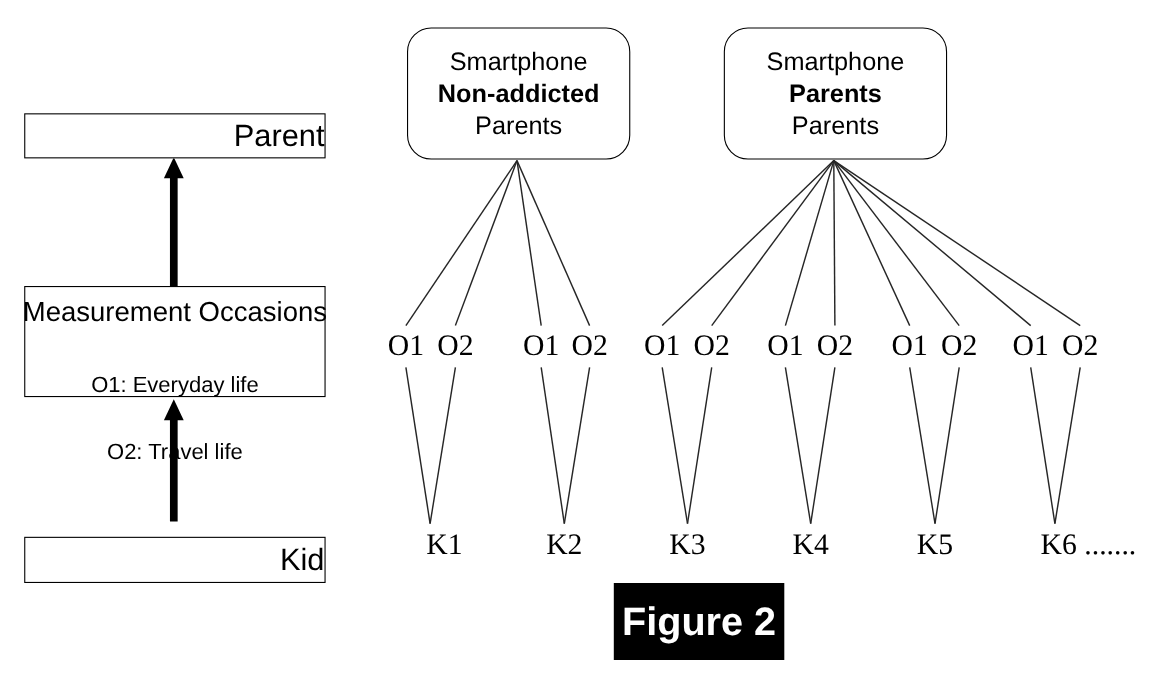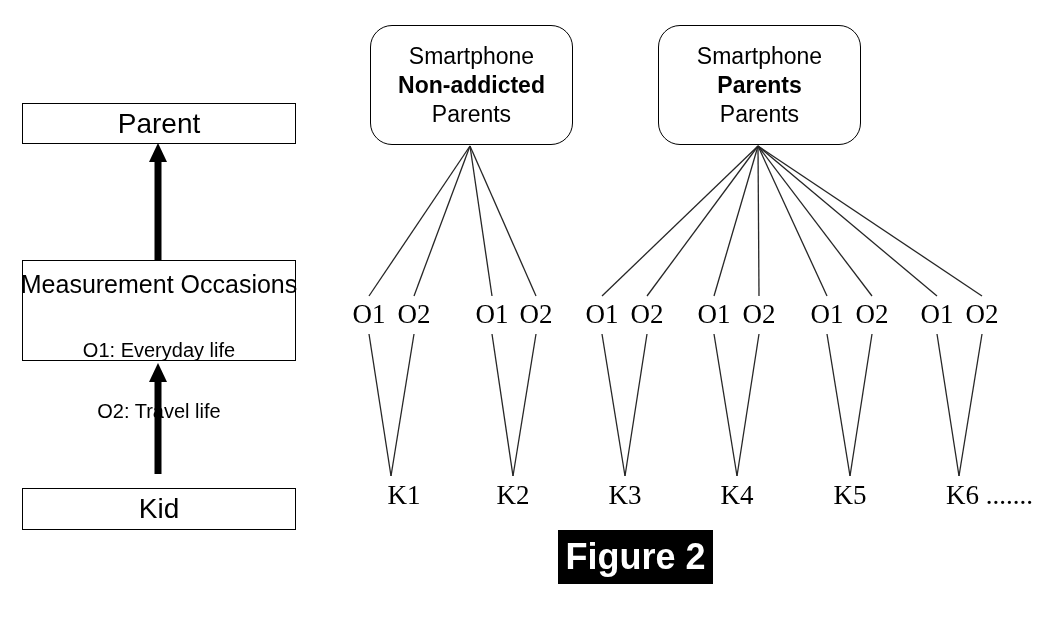--- a/index.html
+++ b/index.html
@@ -2,21 +2,21 @@
 <html><head>
 <meta charset="utf-8">
 <style>
   html, body { margin:0; padding:0; background:#ffffff; }
   body { font-family:"Liberation Sans", sans-serif; color:#000; }
   .canvas { position:relative; width:1054px; height:620px; background:#fff; overflow:hidden; }
   svg.lines { position:absolute; left:0; top:0; width:1054px; height:620px; }
 
   .rect-box { position:absolute; left:22px; width:274px; border:1.6px solid #000;
               background:#fff; box-sizing:border-box; display:flex; align-items:center;
-              justify-content:center; text-align:center; }
+              justify-content:flex-end; text-align:center; }
   .parent-box { top:103px; height:41px; font-size:28px; }
   .kid-box    { top:488px; height:42px; font-size:28px; }
   .measure-box{ top:260px; height:101px; flex-direction:column; justify-content:flex-start;
                 padding-top:8px; }
   .measure-title { font-size:25px; line-height:31px; white-space:nowrap; }
   .measure-sub   { font-size:20px; line-height:22px; white-space:nowrap;margin-top:39px; }
 
   .round-box { position:absolute; top:25px; height:120px; width:203px; border:1.7px solid #000;
                border-radius:22px; background:#fff; box-sizing:border-box; display:flex;
                flex-direction:column; align-items:center; justify-content:center;
@@ -24,21 +24,21 @@
   .box-a { left:370px; }
   .box-b { left:658px; }
   .bold  { font-weight:bold; }
 
   .o-label, .k-label { position:absolute; font-size:27px; line-height:27px;
                        transform:translateX(-50%); white-space:nowrap;font-family:Liberation Serif, serif; }
   .o-label { top:301px; }
   .k-label { top:482px; }
   .k-label.k6 { transform:none; }
 
-  .caption { position:absolute; left:558px; top:530px; width:155px; height:54px;
+  .caption { position:absolute; left:558px; top:530px; width:155px; height:70px;
              background:#000; color:#fff; font-size:36px; font-weight:bold;
              display:flex; align-items:center; justify-content:center; }
 </style>
 </head>
 <body>
 
 <div class="canvas">
 
   <svg class="lines" viewBox="0 0 1054 620">
 

